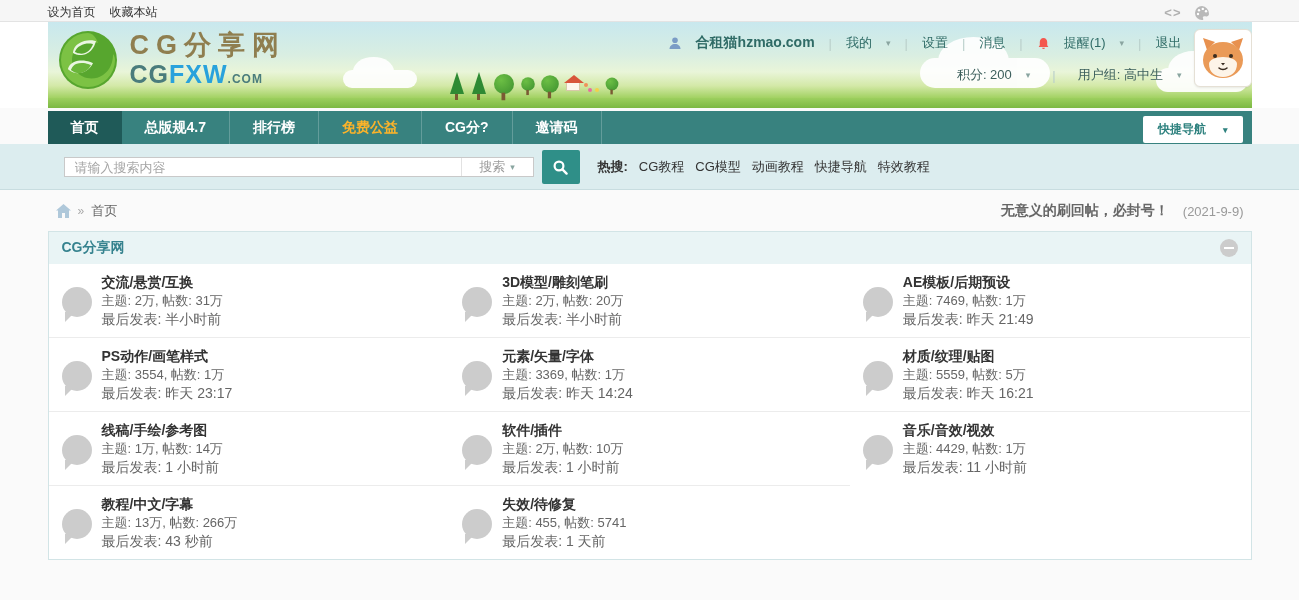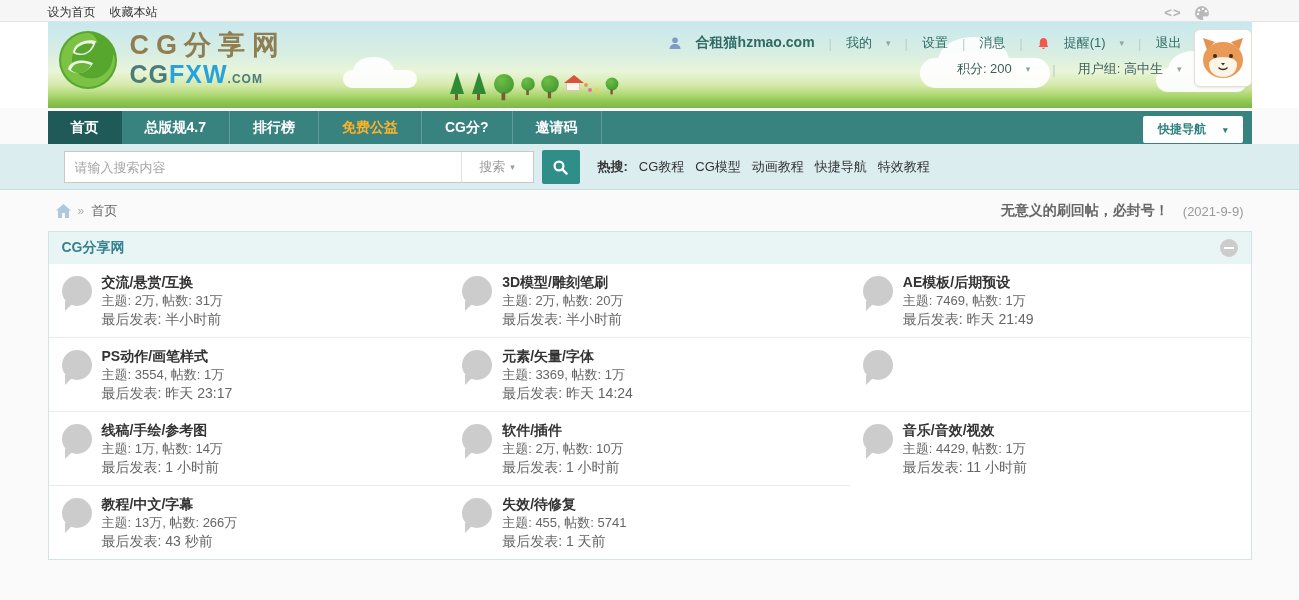--- a/index.html
+++ b/index.html
@@ -64,41 +64,41 @@
   .logo-domain .p-cg { color:#4a7c7c; }
   .logo-domain .p-fxw { color:#29a2dc; }
   .logo-domain .p-com { color:#4a7c7c; font-size:12px; }
 
   .user-panel { position:absolute; right:70px; top:10px; text-align:right; z-index:3; font-size:13px; }
   .user-row { display:flex; align-items:center; justify-content:flex-end; gap:14px; height:22px; }
   .user-row a { color:#2f6b66; text-decoration:none; cursor:pointer; white-space:nowrap; }
   .user-name { font-weight:bold; font-size:14px; }
   .sep { color:#b9cfca; }
   .caret { font-size:9px; color:#8aa5a0; }
-  .user-row2 { margin-top:4px; color:#3c5f5c; }
+  .user-row2 { margin-top:10px; color:#3c5f5c; }
   .avatar { position:absolute; right:0; top:7px; width:58px; height:58px; background:#fff;
     border:1px solid #e5e0d5; border-radius:6px; display:flex; align-items:center; justify-content:center;
     box-shadow:0 1px 2px rgba(0,0,0,.08); cursor:pointer; z-index:3; }
 
   
   .navbar { margin-top:3px; }
   .navbar .inner { background:#38827f; height:33px; display:flex; }
   .nav-item { padding:0 23px; line-height:33px; color:#fff; font-size:14px; font-weight:bold;
     text-decoration:none; border-right:1px solid rgba(255,255,255,.22); cursor:pointer; white-space:nowrap; }
   .nav-item.active { background:#1f5a58; border-right:none; }
   .nav-item.highlight { color:#fbb32a; }
   .quick-nav { position:absolute; right:9px; top:5px; background:#fff; color:#2f827f;
     font-size:12px; font-weight:bold; padding:5px 15px; border-radius:2px; cursor:pointer;
     display:flex; align-items:center; gap:17px; }
   .quick-nav .caret { color:#2f827f; }
 
   
   .search-strip { background:#dcedef; border-bottom:1px solid #c8dde0; height:46px; }
   .search-strip .inner { display:flex; align-items:center; height:46px; }
-  .search-box { display:flex; align-items:center; background:#fff; border:1px solid #c9c9c9; height:32px; width:470px; margin-left:16px; }
+  .search-box { display:flex; align-items:center; background:#fff; border:1px solid #c9c9c9; height:20px; width:470px; margin-left:16px; }
   .search-box input { border:0; outline:none; flex:1; padding:0 10px; font-size:13px; color:#555;
     font-family:"Liberation Sans", sans-serif; background:transparent; }
   .search-box input::placeholder { color:#a5a5a5; }
   .search-type { width:72px; align-self:stretch; border-left:1px solid #e2e2e2; color:#999; font-size:13px;
     display:flex; align-items:center; justify-content:center; gap:5px; cursor:pointer; }
   .search-btn { width:38px; height:34px; background:#2f8f88; border:none; margin-left:8px;
     display:flex; align-items:center; justify-content:center; cursor:pointer; border-radius:2px; }
   .hot-search { margin-left:18px; font-size:13px; display:flex; align-items:center; gap:11px; }
   .hot-label { font-weight:bold; color:#333; }
   .hot-search a { color:#333; text-decoration:none; cursor:pointer; }
@@ -114,21 +114,21 @@
 
   
   .panel { margin-top:6px; }
   .panel .inner { background:#fff; border:1px solid #d2e4e6; }
   .panel-header { height:32px; background:#e9f4f5; display:flex; align-items:center; padding:0 13px; }
   .panel-title { color:#35828e; font-weight:bold; font-size:14px; }
   .collapse-btn { margin-left:auto; width:18px; height:18px; border-radius:50%; background:#cccccc;
     position:relative; cursor:pointer; border:none; }
   .collapse-btn::after { content:''; position:absolute; left:4px; top:8px; width:10px; height:2px; background:#fff; }
   .forum-grid { display:grid; grid-template-columns:repeat(3,1fr); }
-  .forum-cell { display:flex; gap:10px; padding:9px 13px; }
+  .forum-cell { display:flex; gap:10px; padding:9px 13px;align-items:center; }
   .forum-cell:nth-child(n+4) { border-top:1px solid #ececec; }
   .bubble-icon { width:30px; height:30px; border-radius:50%; background:#ccc; position:relative;
     flex-shrink:0; margin-top:3px; cursor:pointer; }
   .bubble-icon::after { content:''; position:absolute; bottom:-5px; left:3px;
     border:5px solid transparent; border-top-color:#ccc; border-left-color:#ccc; }
   .forum-title { display:block; font-size:14px; font-weight:bold; color:#333; line-height:19px; text-decoration:none; cursor:pointer; }
   .forum-stats { font-size:13px; color:#666; line-height:18px; }
   .forum-last { display:block; font-size:14px; color:#666; line-height:18px; text-decoration:none; cursor:pointer; }
 </style>
 </head>
@@ -344,20 +344,25 @@
         <div class="forum-cell">
     <span class="bubble-icon"></span>
     <div class="forum-info">
       <a class="forum-title">元素/矢量/字体</a>
       <div class="forum-stats">主题: 3369, 帖数: 1万</div>
       <a class="forum-last">最后发表: 昨天 14:24</a>
     </div>
   </div>
         <div class="forum-cell">
     <span class="bubble-icon"></span>
+    <div class="forum-info">
+      <a class="forum-title">材质/纹理/贴图</a>
+      <div class="forum-stats">主题: 5559, 帖数: 5万</div>
+      <a class="forum-last">最后发表: 昨天 16:21</a>
+    </div>
   </div>
         <div class="forum-cell">
     <span class="bubble-icon"></span>
     <div class="forum-info">
       <a class="forum-title">线稿/手绘/参考图</a>
       <div class="forum-stats">主题: 1万, 帖数: 14万</div>
       <a class="forum-last">最后发表: 1 小时前</a>
     </div>
   </div>
         <div class="forum-cell">

